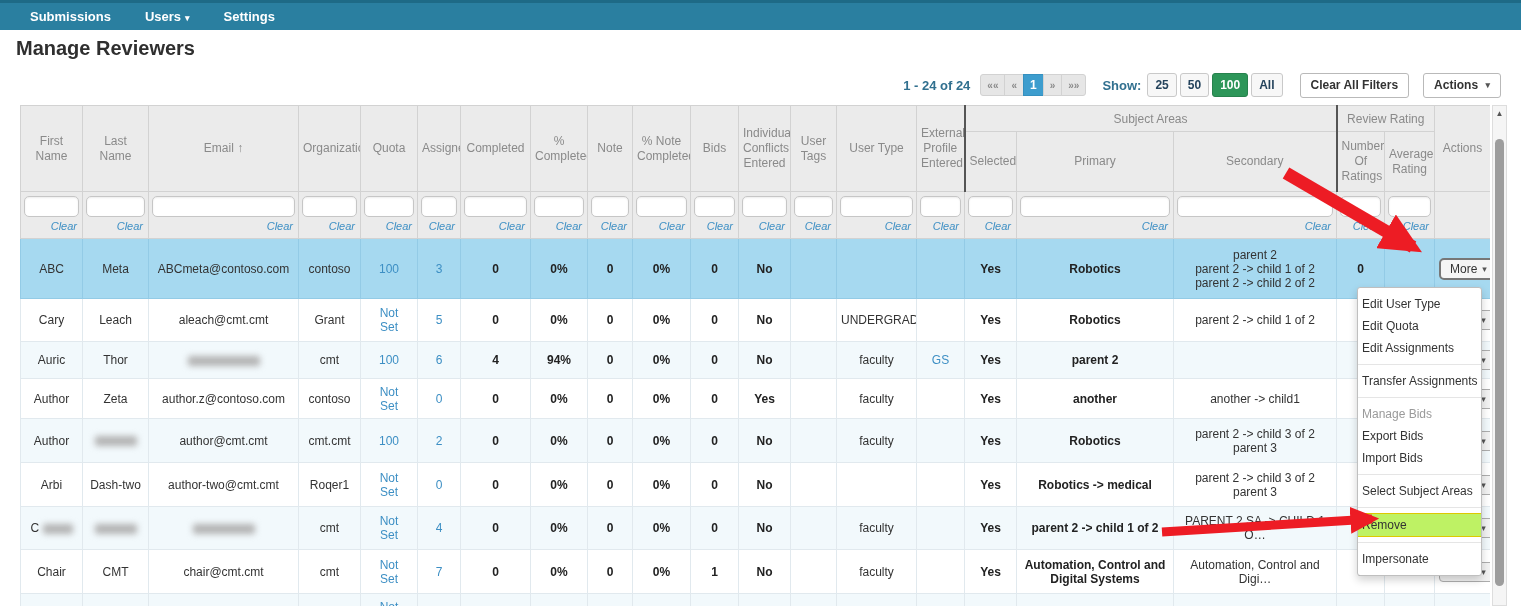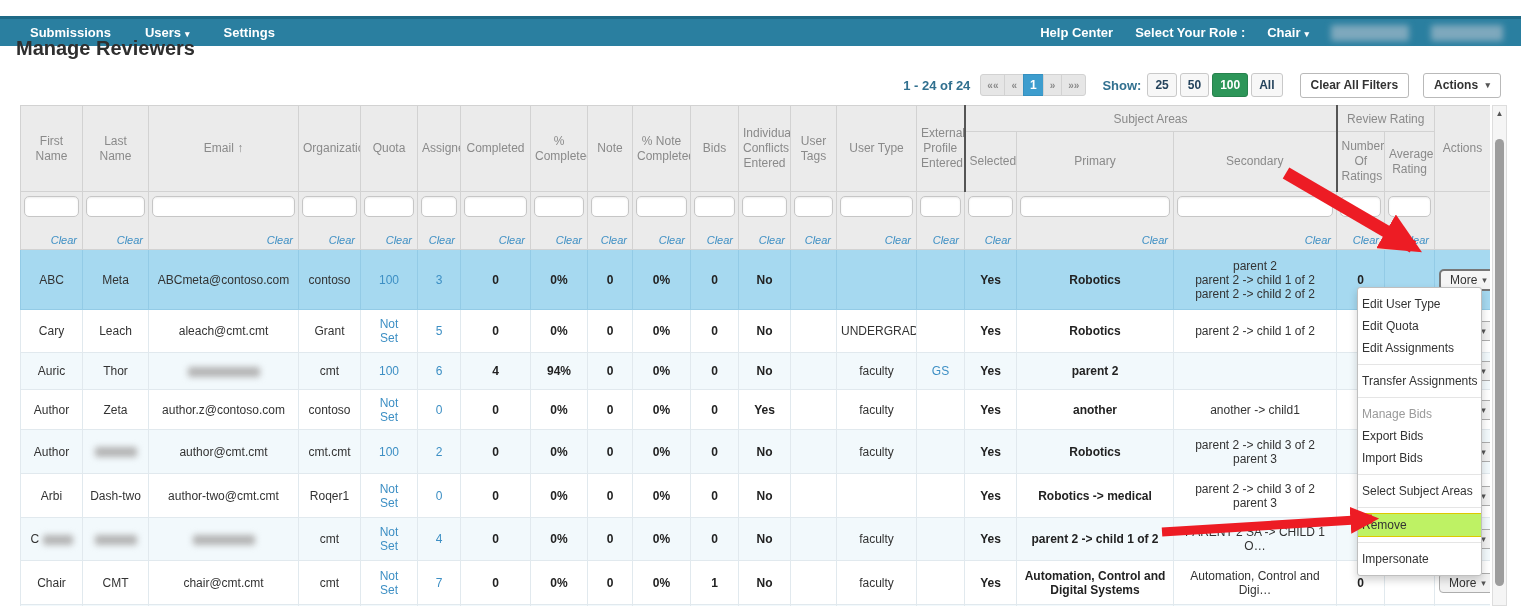--- a/index.html
+++ b/index.html
@@ -3,21 +3,21 @@
 <meta charset="utf-8">
 <style>
   * { box-sizing: border-box; }
   html,body { margin:0; padding:0; }
   body {
     width:1521px; height:606px; overflow:hidden; position:relative;
     font-family:"Liberation Sans", sans-serif; background:#fff; color:#333;
   }
   
   .navbar {
-    position:absolute; top:16px; left:0; width:1521px; height:30px;
+    position:absolute; top:0; left:0; width:1521px; height:30px;
     background:#2a7fa0; border-top:3px solid #1e6a86;
     display:flex; align-items:center; color:#fff; font-size:13px; font-weight:bold;
   }
   .nav-left { display:flex; align-items:center; margin-left:30px; gap:34px; }
   .nav-right { display:flex; align-items:center; margin-left:auto; margin-right:18px; gap:22px; }
   .nav-item { cursor:pointer; white-space:nowrap; }
   .caret { font-size:9px; margin-left:4px; }
   .blur-chip { background:#7fa9bd; filter:blur(3px); border-radius:2px; height:16px; }
   .chip1 { width:78px; } .chip2 { width:72px; }
   
@@ -55,21 +55,21 @@
   th.group { height:26px; }
   th.sub { height:60px; line-height:15px; }
   th.dark-left { border-left:2px solid #555; }
   .sort-arrow { color:#8a8a8a; }
   
   tr.filter-row td { background:#ebebeb; border-color:#d2d2d2; height:47px; padding:4px 3px 2px; vertical-align:top; }
   .filter-input {
     width:100%; height:21px; border:1px solid #c6c6c6; border-radius:5px; background:#fff;
     box-shadow:inset 0 1px 2px rgba(0,0,0,.08); outline:none; font-size:11px; padding:0 4px;
   }
-  .clear-link { display:block; text-align:right; color:#3d8fc4; font-style:italic; font-size:11px; margin-top:16px; padding-right:2px; cursor:pointer; }
+  .clear-link { display:block; text-align:right; color:#3d8fc4; font-style:italic; font-size:11px; margin-top:2px; padding-right:2px; cursor:pointer; }
   
   tbody td { border-color:#e1e9ee; line-height:14px; }
   tr.row-even td { background:#fff; }
   tr.row-odd td { background:#f2f9fc; }
   tr.row-selected td { background:#a6d9f0; border-color:#93cbe6; }
   td.w600 { font-weight:600; color:#222; }
   a.cell-link { color:#3d8fc4; text-decoration:none; cursor:pointer; font-weight:normal; }
   .notset { display:inline-block; max-width:30px; }
   .more-btn {
     display:inline-flex; align-items:center; gap:5px; padding:2px 9px; background:#f2f2f2;
@@ -96,27 +96,20 @@
   .arrow-overlay { position:absolute; top:0; left:0; width:1521px; height:606px; z-index:40; pointer-events:none; }
 </style>
 </head>
 <body>
 
 <div class="navbar">
   <div class="nav-left">
     <span class="nav-item">Submissions</span>
     <span class="nav-item"><span>Users</span><span class="caret">▾</span></span>
     <span class="nav-item">Settings</span>
-  </div>
-  <div class="nav-right">
-    <span class="nav-item">Help Center</span>
-    <span class="nav-item">Select Your Role :</span>
-    <span class="nav-item"><span>Chair</span><span class="caret">▾</span></span>
-    <span class="blur-chip chip1"></span>
-    <span class="blur-chip chip2"></span>
   </div>
 </div>
 
 <div class="page-title">Manage Reviewers</div>
 
 <div class="toolbar">
   <span class="range-text"><span>1 - 24 of</span> <span class="range-total">24</span></span>
   <span class="pager">
     <span class="pager-btn">««</span>
     <span class="pager-btn">«</span>

